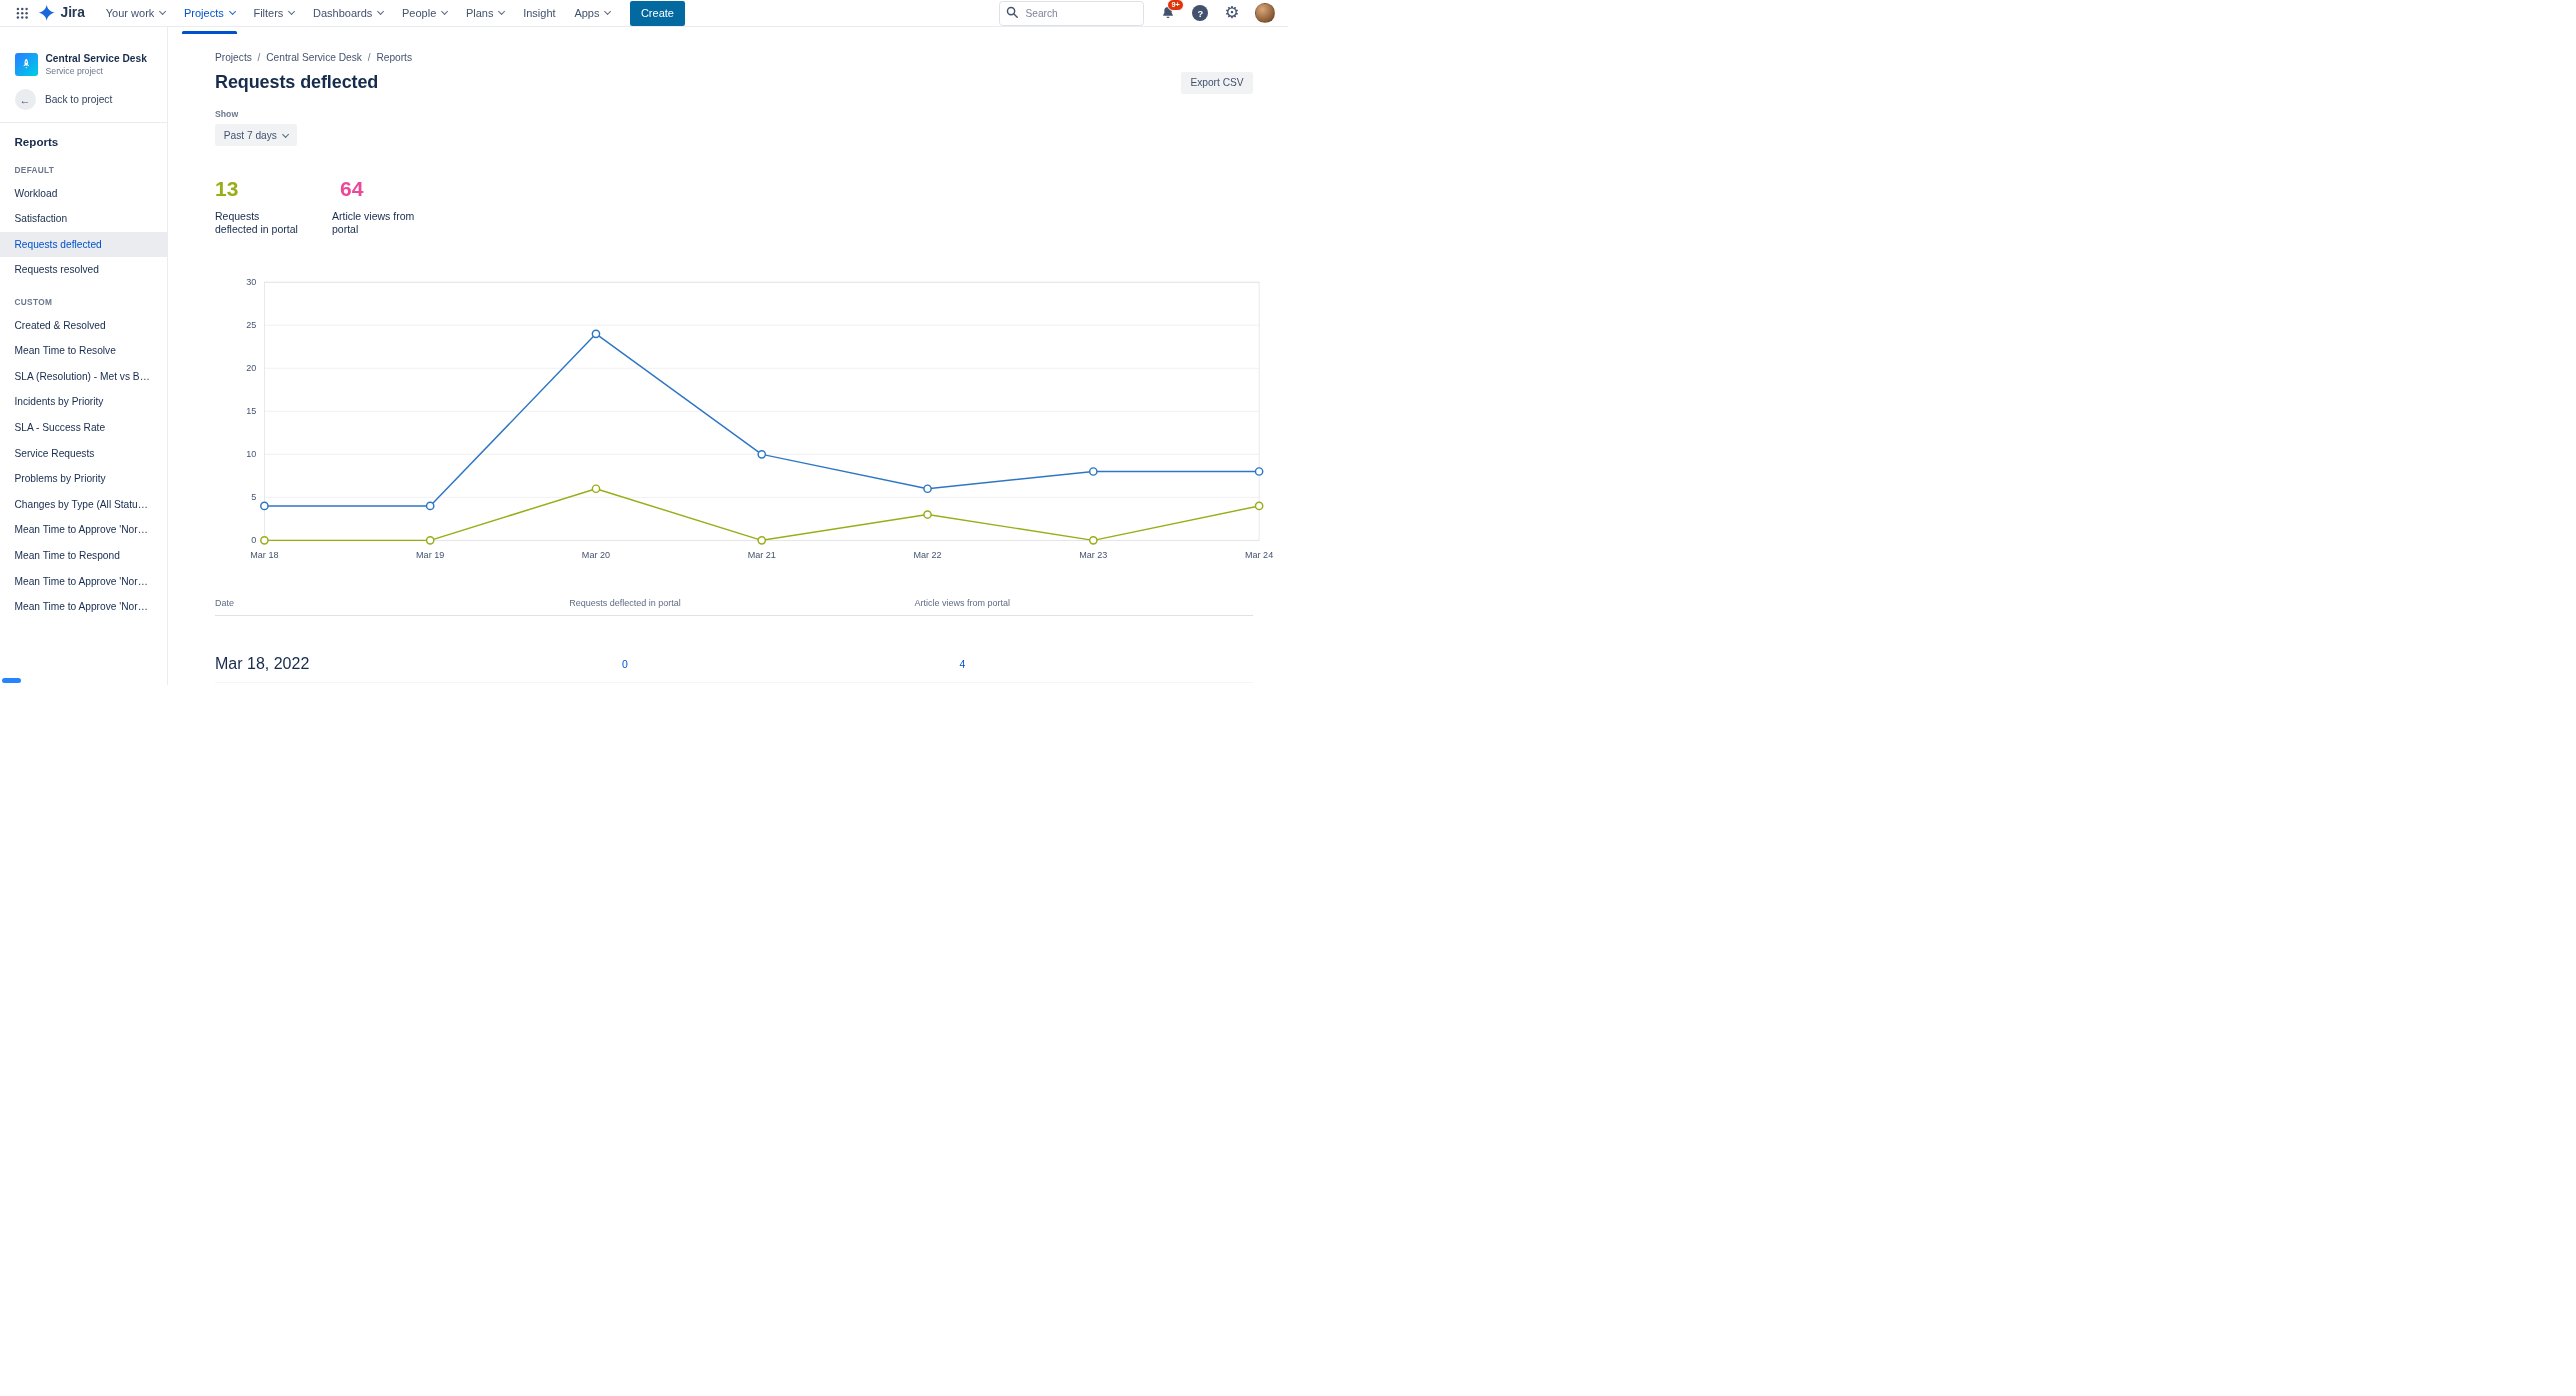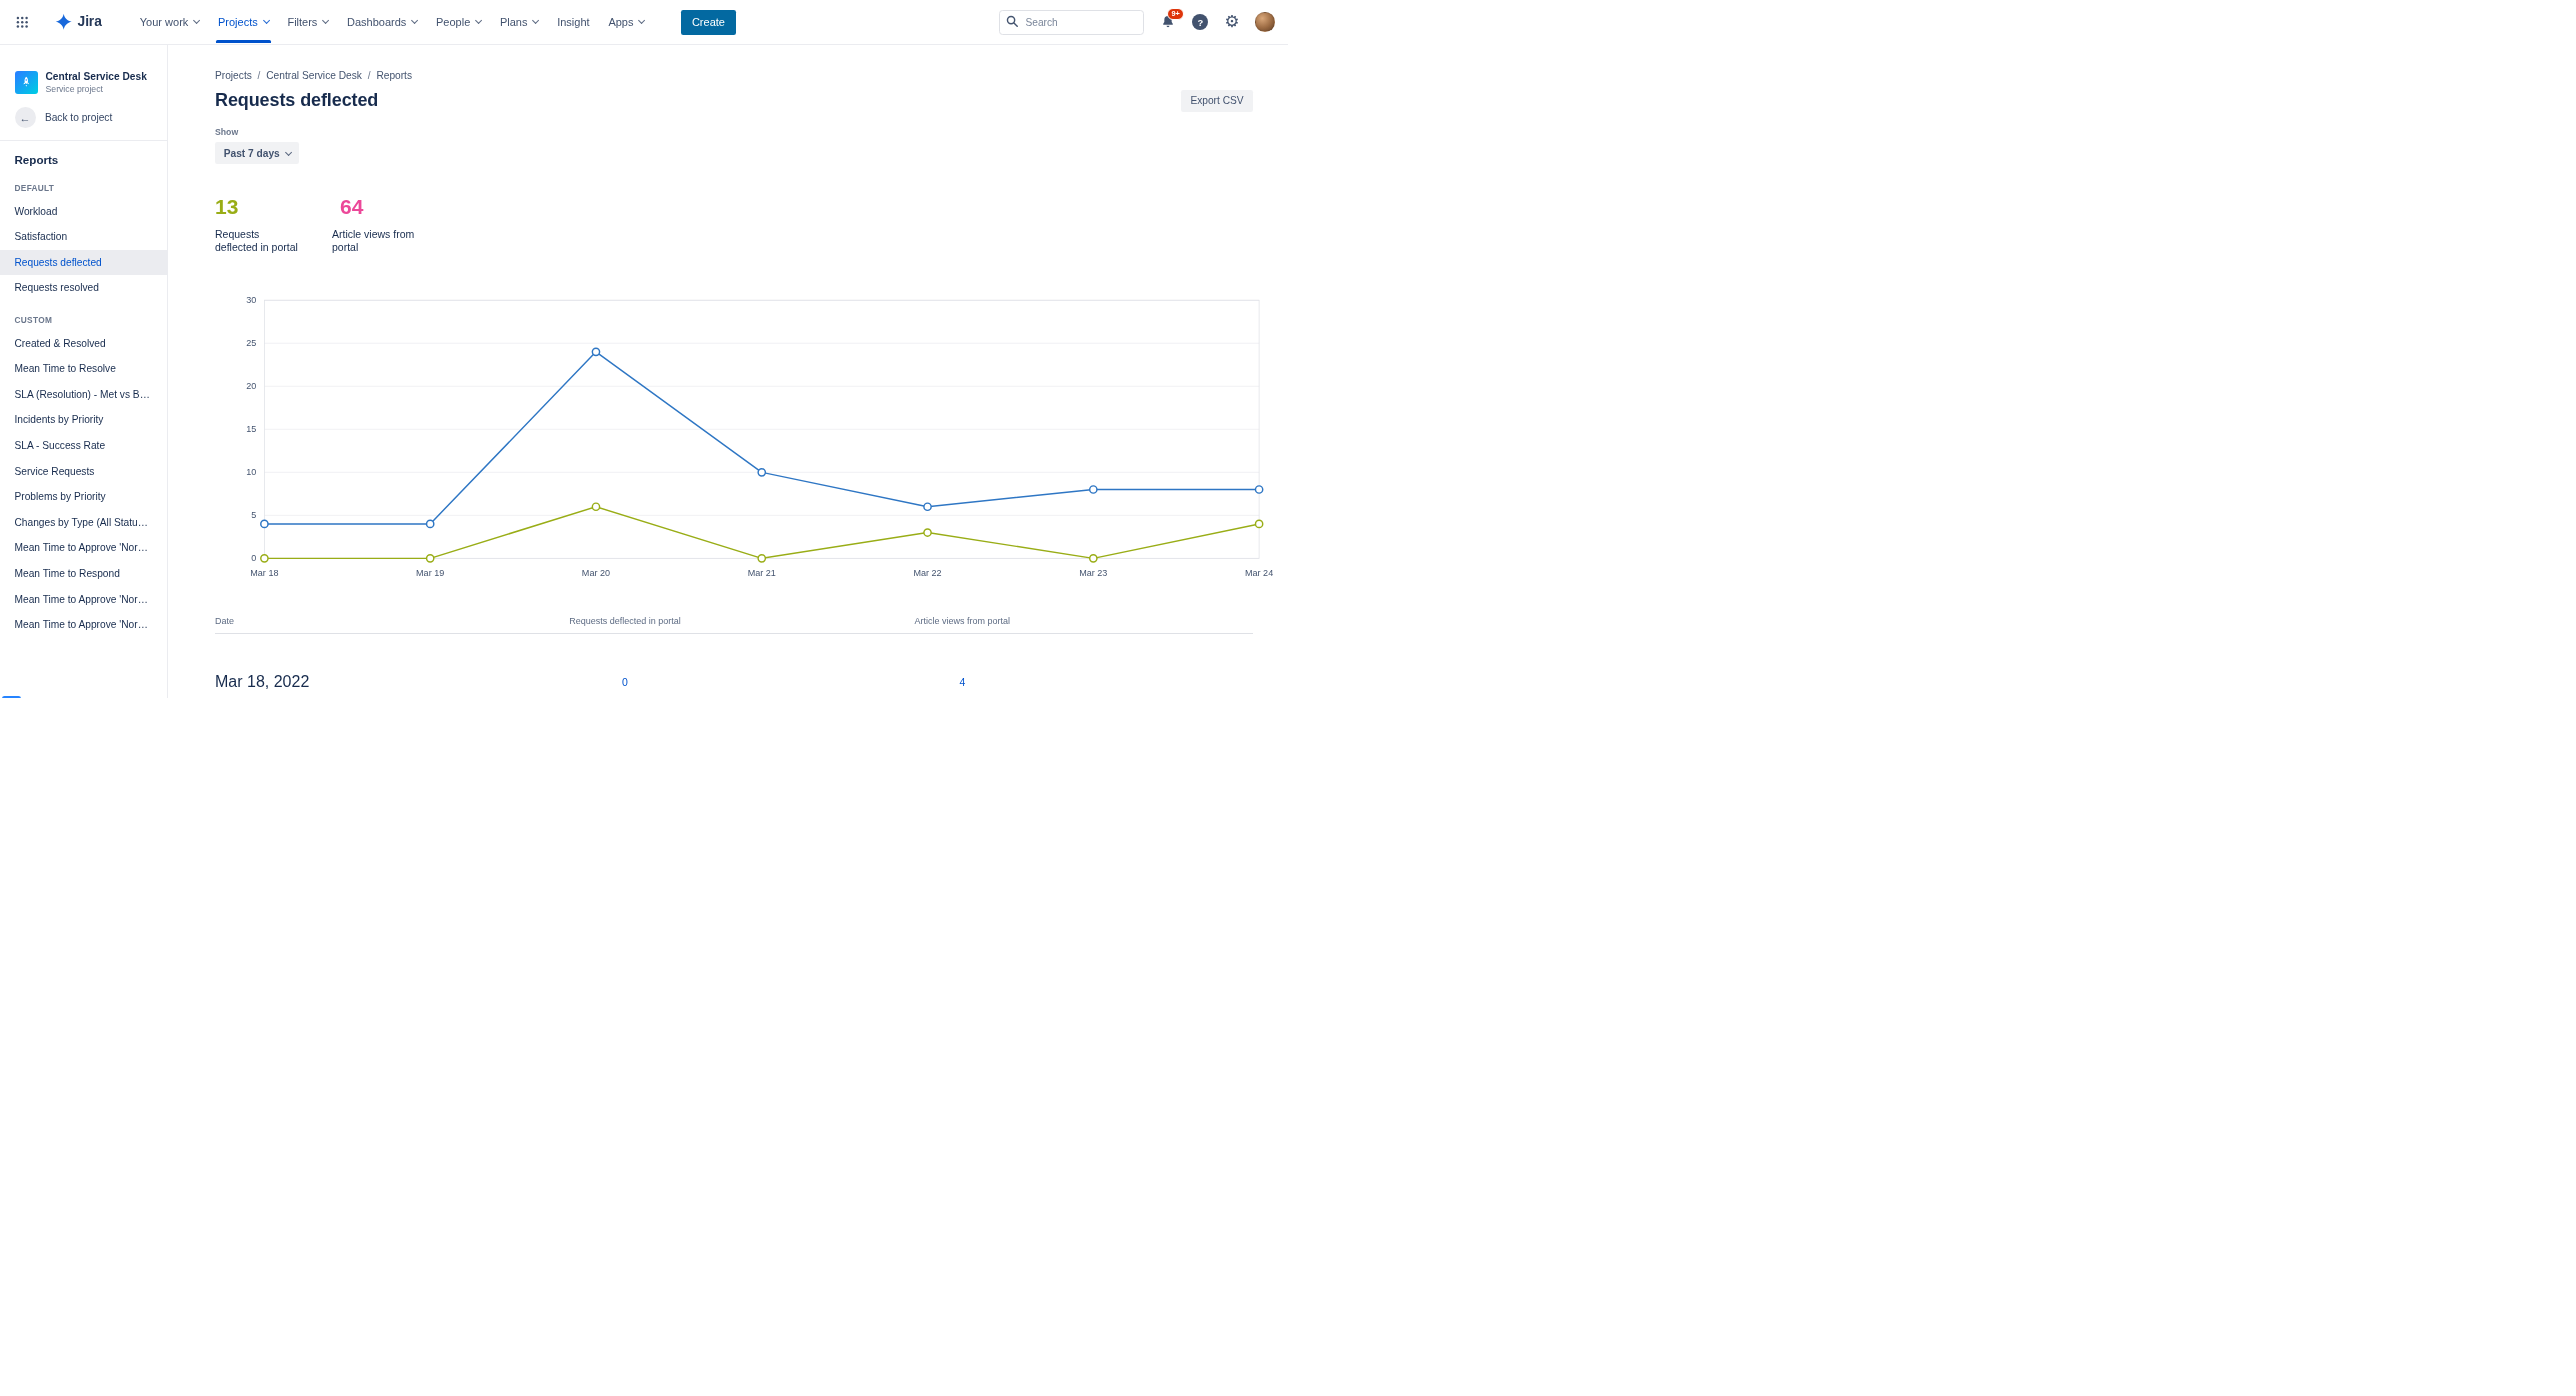--- a/index.html
+++ b/index.html
@@ -2,22 +2,22 @@
 <html style="font-size:11.6px"><head>
 <meta charset="utf-8">
 <style>
   * { box-sizing: border-box; margin: 0; padding: 0; }
   html,body { width:1288px; height:698px; overflow:hidden; }
   body {
     font-family:"Liberation Sans", sans-serif;
     color:#172B4D; background:#fff; font-size:10.2px;
   }
   
-  .topnav{ height:45px; display:flex; align-items:center; padding:0 13px 0 10.2px;
-    border-bottom:0.7px solid #EBECF0; position:relative; z-index:5; background:#fff;gap:17px;}
+  .topnav{ height:27px; display:flex; align-items:center; padding:0 13px 0 10.2px;
+    border-bottom:0.7px solid #EBECF0; position:relative; z-index:5; background:#fff;}
   .appgrid{ width:25px; height:25px; display:flex; align-items:center; justify-content:center;
     border-radius:2.2px; cursor:pointer; }
   .brand{ display:flex; align-items:center; gap:5.1px; padding:0 7.3px 0 2.9px; cursor:pointer;}
   .brand-text{ font-size:13.8px; font-weight:700; color:#253858; letter-spacing:-0.1px;}
   .nav-items{ display:flex; align-items:stretch; height:41px; margin-left:4.4px;}
   .nav-item{ display:flex; align-items:center; padding:0 9.4px; color:#42526E; font-size:11px;
     font-weight:500; cursor:pointer; position:relative; white-space:nowrap;}
   .nav-item.active{ color:#0052CC; }
   .nav-item.active::after{ content:""; position:absolute; left:7.3px; right:7.3px; bottom:0;
     height:2.2px; background:#0052CC; border-radius:1.5px 1.5px 0 0;}
@@ -68,21 +68,21 @@
   .main{ flex:1; padding:25px 35px 0 35px; overflow:hidden; position:relative;}
   .breadcrumb{ font-size:10.2px; color:#44546F; display:flex; gap:5.8px; align-items:center;}
   .crumb{ cursor:pointer; color:#44546F;}
   .crumb-sep{ color:#6B778C;}
   .title-row{ display:flex; align-items:flex-start; justify-content:space-between; margin-top:8.7px;}
   .page-title{ font-size:18px; font-weight:700; color:#172B4D; letter-spacing:-0.1px;}
   .export-btn{ background:#F1F2F4; color:#42526E; border:none; border-radius:2.2px; font-size:10.2px;
     font-weight:500; padding:5.8px 9.4px; cursor:pointer; font-family:inherit;}
   .show-label{ margin-top:14.5px; font-size:8.7px; font-weight:700; color:#6B778C;}
   .range-btn{ margin-top:5.1px; display:inline-flex; align-items:center; background:#F1F2F4;
-    color:#42526E; border:none; border-radius:2.2px; font-size:10.2px; font-weight:700;
+    color:#42526E; border:none; border-radius:2.2px; font-size:10.2px; font-weight:400;
     padding:5.8px 8.7px; cursor:pointer; font-family:inherit;}
   .range-btn .chev{ border-color:#42526E; margin-top:-2.2px;}
   .stats-row{ display:flex; margin-top:30.5px;}
   .stat{ width:117px;}
   .stat-value{ font-size:21px; font-weight:600;}
   .stat-label{ margin-top:8.7px; font-size:10.5px; color:#172B4D; line-height:1.28; max-width:88px;}
   .chart-wrap{ margin-top:38px;}
   
   .table{ margin-top:19px;}
   .t-head, .trow{ display:grid; grid-template-columns:24% 31% 34% 11%; align-items:center;margin-top:31px;}

